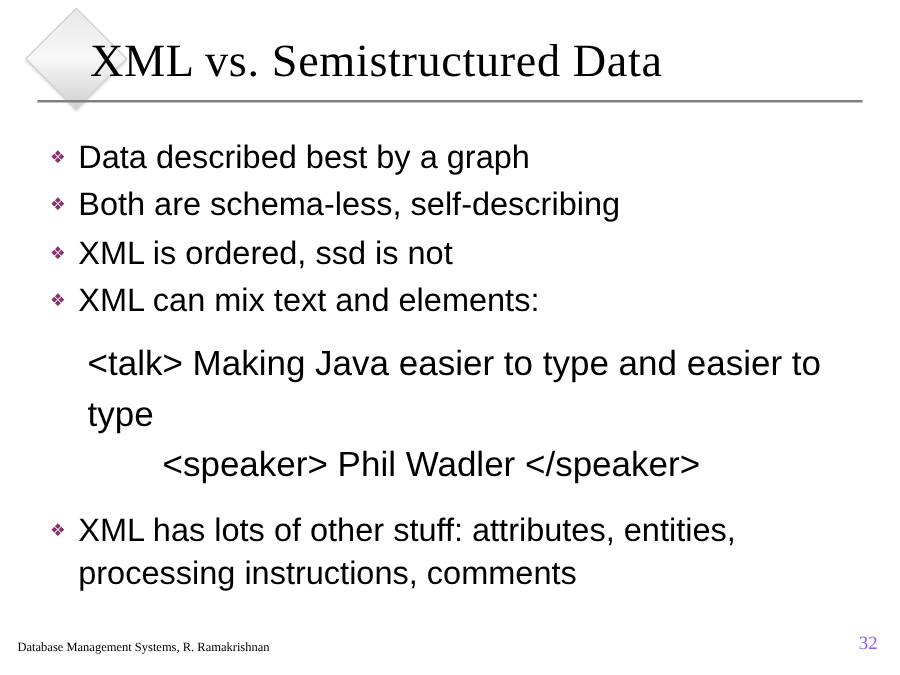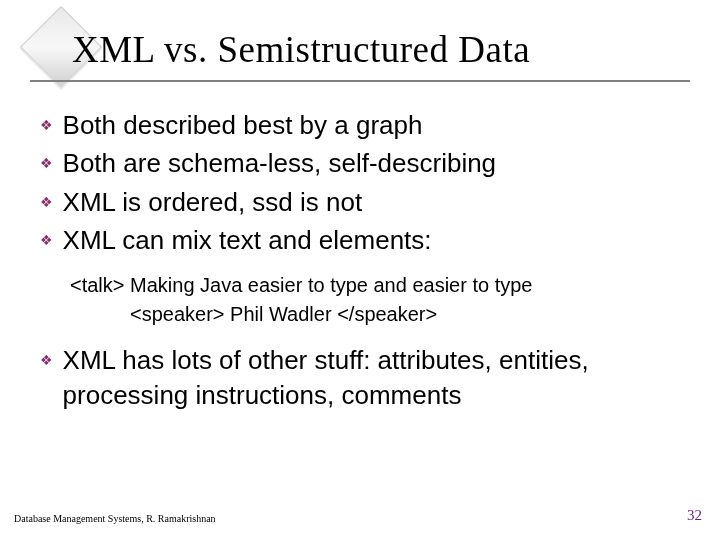--- a/index.html
+++ b/index.html
@@ -60,21 +60,21 @@
     flex-shrink: 0;
   }
   .bullet-text {
     font-size: 26px;
     color: #000000;
     font-family: Arial, Helvetica, sans-serif;
   }
   .code-block {
     margin-top: 14px;
     margin-left: 30px;
-    font-size: 20px;
+    font-size: 28px;
     color: #000000;
     font-family: Arial, Helvetica, sans-serif;
     line-height: 1.45;
   }
   .code-indent {
     margin-left: 60px;
   }
   .second-list {
     margin-top: 14px;
   }
@@ -84,37 +84,37 @@
     left: 14px;
     font-size: 10px;
     color: #000000;
     font-family: "Times New Roman", Times, serif;
   }
   .footer-right {
     position: absolute;
     bottom: 16px;
     right: 18px;
     font-size: 15px;
-    color: #701a75;
+    color: #8b5cf6;
     font-family: "Times New Roman", Times, serif;
   }
 </style>
 </head>
 <body>
 
 <div class="diamond"></div>
 
 <div class="title">XML vs. Semistructured Data</div>
 <div class="underline"></div>
 
 <div class="content">
 
   <div class="bullet-row">
     <span class="bullet">❖</span>
-    <span class="bullet-text">Both described best by a graph</span>
+    <span class="bullet-text">Data described best by a graph</span>
   </div>
   <div class="bullet-row">
     <span class="bullet">❖</span>
     <span class="bullet-text">Both are schema-less, self-describing</span>
   </div>
   <div class="bullet-row">
     <span class="bullet">❖</span>
     <span class="bullet-text">XML is ordered, ssd is not</span>
   </div>
   <div class="bullet-row">

